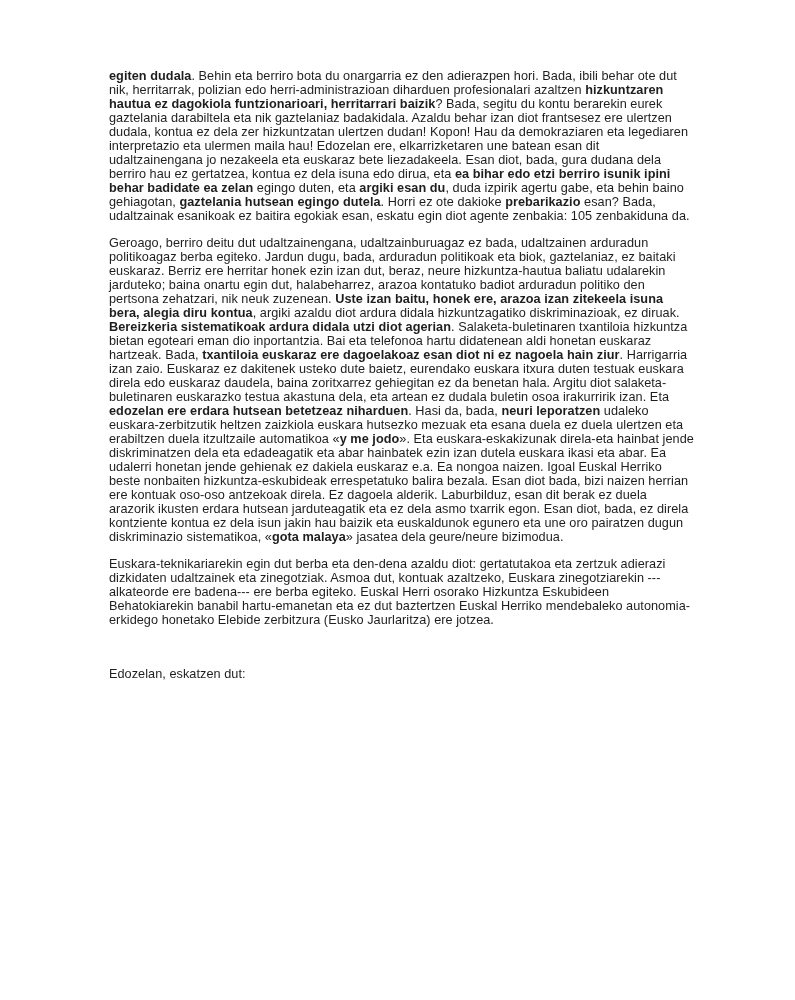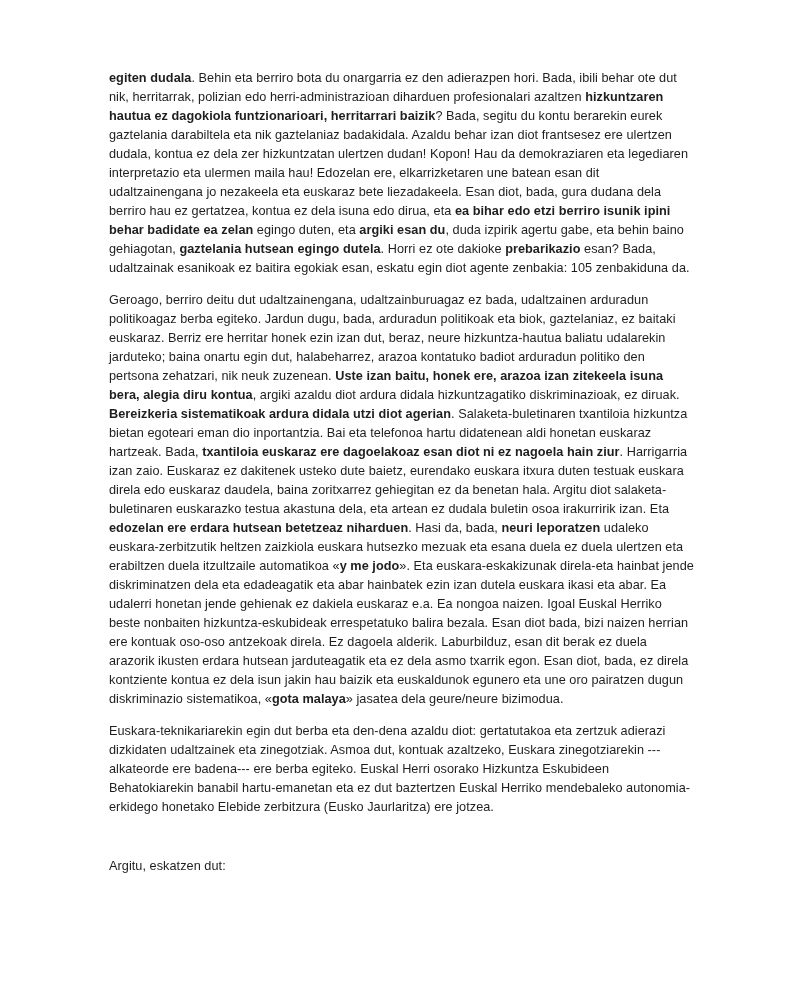--- a/index.html
+++ b/index.html
@@ -15,34 +15,34 @@
     overflow: hidden;
     font-family: "Liberation Sans", "DejaVu Sans", sans-serif;
   }
   .content {
     position: absolute;
     left: 109px;
     top: 69px;
     width: 585px;
     color: #1e1e1e;
     font-size: 12.7px;
-    line-height: 19px;
+    line-height: 14px;
     letter-spacing: 0.05px;
     text-align: left;
   }
   .para {
     margin: 0 0 13px 0;
   }
   .para span.b { font-weight: 700; }
   .para span.i { }
   .closing { margin-top: 40px; }
 </style>
 </head>
 <body>
 
 <div class="page">
   <div class="content">
     <p class="para"><span class="b">egiten dudala</span><span>. Behin eta berriro bota du onargarria ez den adierazpen hori. Bada, ibili behar ote dut nik, herritarrak, polizian edo herri-administrazioan diharduen profesionalari azaltzen </span><span class="b">hizkuntzaren hautua ez dagokiola funtzionarioari, herritarrari baizik</span><span>? Bada, segitu du kontu berarekin eurek gaztelania darabiltela eta nik gaztelaniaz badakidala. Azaldu behar izan diot frantsesez ere ulertzen dudala, kontua ez dela zer hizkuntzatan ulertzen dudan! Kopon! Hau da demokraziaren eta legediaren interpretazio eta ulermen maila hau! Edozelan ere, elkarrizketaren une batean esan dit udaltzainengana jo nezakeela eta euskaraz bete liezadakeela. Esan diot, bada, gura dudana dela berriro hau ez gertatzea, kontua ez dela isuna edo dirua, eta </span><span class="b">ea bihar edo etzi berriro isunik ipini behar badidate ea zelan</span><span> egingo duten, eta </span><span class="b">argiki esan du</span><span>, duda izpirik agertu gabe, eta behin baino gehiagotan, </span><span class="b">gaztelania hutsean egingo dutela</span><span>. Horri ez ote dakioke </span><span class="b">prebarikazio</span><span> esan? Bada, udaltzainak esanikoak ez baitira egokiak esan, eskatu egin diot agente zenbakia: 105 zenbakiduna da.</span></p>
     <p class="para"><span>Geroago, berriro deitu dut udaltzainengana, udaltzainburuagaz ez bada, udaltzainen arduradun politikoagaz berba egiteko. Jardun dugu, bada, arduradun politikoak eta biok, gaztelaniaz, ez baitaki euskaraz. Berriz ere herritar honek ezin izan dut, beraz, neure hizkuntza-hautua baliatu udalarekin jarduteko; baina onartu egin dut, halabeharrez, arazoa kontatuko badiot arduradun politiko den pertsona zehatzari, nik neuk zuzenean. </span><span class="b">Uste izan baitu, honek ere, arazoa izan zitekeela isuna bera, alegia diru kontua</span><span>, argiki azaldu diot ardura didala hizkuntzagatiko diskriminazioak, ez diruak. </span><span class="b">Bereizkeria sistematikoak ardura didala utzi diot agerian</span><span>. Salaketa-buletinaren txantiloia hizkuntza bietan egoteari eman dio inportantzia. Bai eta telefonoa hartu didatenean aldi honetan euskaraz hartzeak. Bada, </span><span class="b">txantiloia euskaraz ere dagoelakoaz esan diot ni ez nagoela hain ziur</span><span>. Harrigarria izan zaio. Euskaraz ez dakitenek usteko dute baietz, eurendako euskara itxura duten testuak euskara direla edo euskaraz daudela, baina zoritxarrez gehiegitan ez da benetan hala. Argitu diot salaketa-buletinaren euskarazko testua akastuna dela, eta artean ez dudala buletin osoa irakurririk izan. Eta </span><span class="b">edozelan ere erdara hutsean betetzeaz niharduen</span><span>. Hasi da, bada, </span><span class="b">neuri leporatzen</span><span> udaleko euskara-zerbitzutik heltzen zaizkiola euskara hutsezko mezuak eta esana duela ez duela ulertzen eta erabiltzen duela itzultzaile automatikoa «</span><span class="b i">y me jodo</span><span>». Eta euskara-eskakizunak direla-eta hainbat jende diskriminatzen dela eta edadeagatik eta abar hainbatek ezin izan dutela euskara ikasi eta abar. Ea udalerri honetan jende gehienak ez dakiela euskaraz e.a. Ea nongoa naizen. Igoal Euskal Herriko beste nonbaiten hizkuntza-eskubideak errespetatuko balira bezala. Esan diot bada, bizi naizen herrian ere kontuak oso-oso antzekoak direla. Ez dagoela alderik. Laburbilduz, esan dit berak ez duela arazorik ikusten erdara hutsean jarduteagatik eta ez dela asmo txarrik egon. Esan diot, bada, ez direla kontziente kontua ez dela isun jakin hau baizik eta euskaldunok egunero eta une oro pairatzen dugun diskriminazio sistematikoa, «</span><span class="b i">gota malaya</span><span>» jasatea dela geure/neure bizimodua.</span></p>
     <p class="para"><span>Euskara-teknikariarekin egin dut berba eta den-dena azaldu diot: gertatutakoa eta zertzuk adierazi dizkidaten udaltzainek eta zinegotziak. Asmoa dut, kontuak azaltzeko, Euskara zinegotziarekin ---alkateorde ere badena--- ere berba egiteko. Euskal Herri osorako Hizkuntza Eskubideen Behatokiarekin banabil hartu-emanetan eta ez dut baztertzen Euskal Herriko mendebaleko autonomia-erkidego honetako Elebide zerbitzura (Eusko Jaurlaritza) ere jotzea.</span></p>
-    <p class="para closing"><span>Argitu, eskatzen dut:</span></p>
+    <p class="para closing"><span>Edozelan, eskatzen dut:</span></p>
   </div>
 </div>
 
 </body></html>

